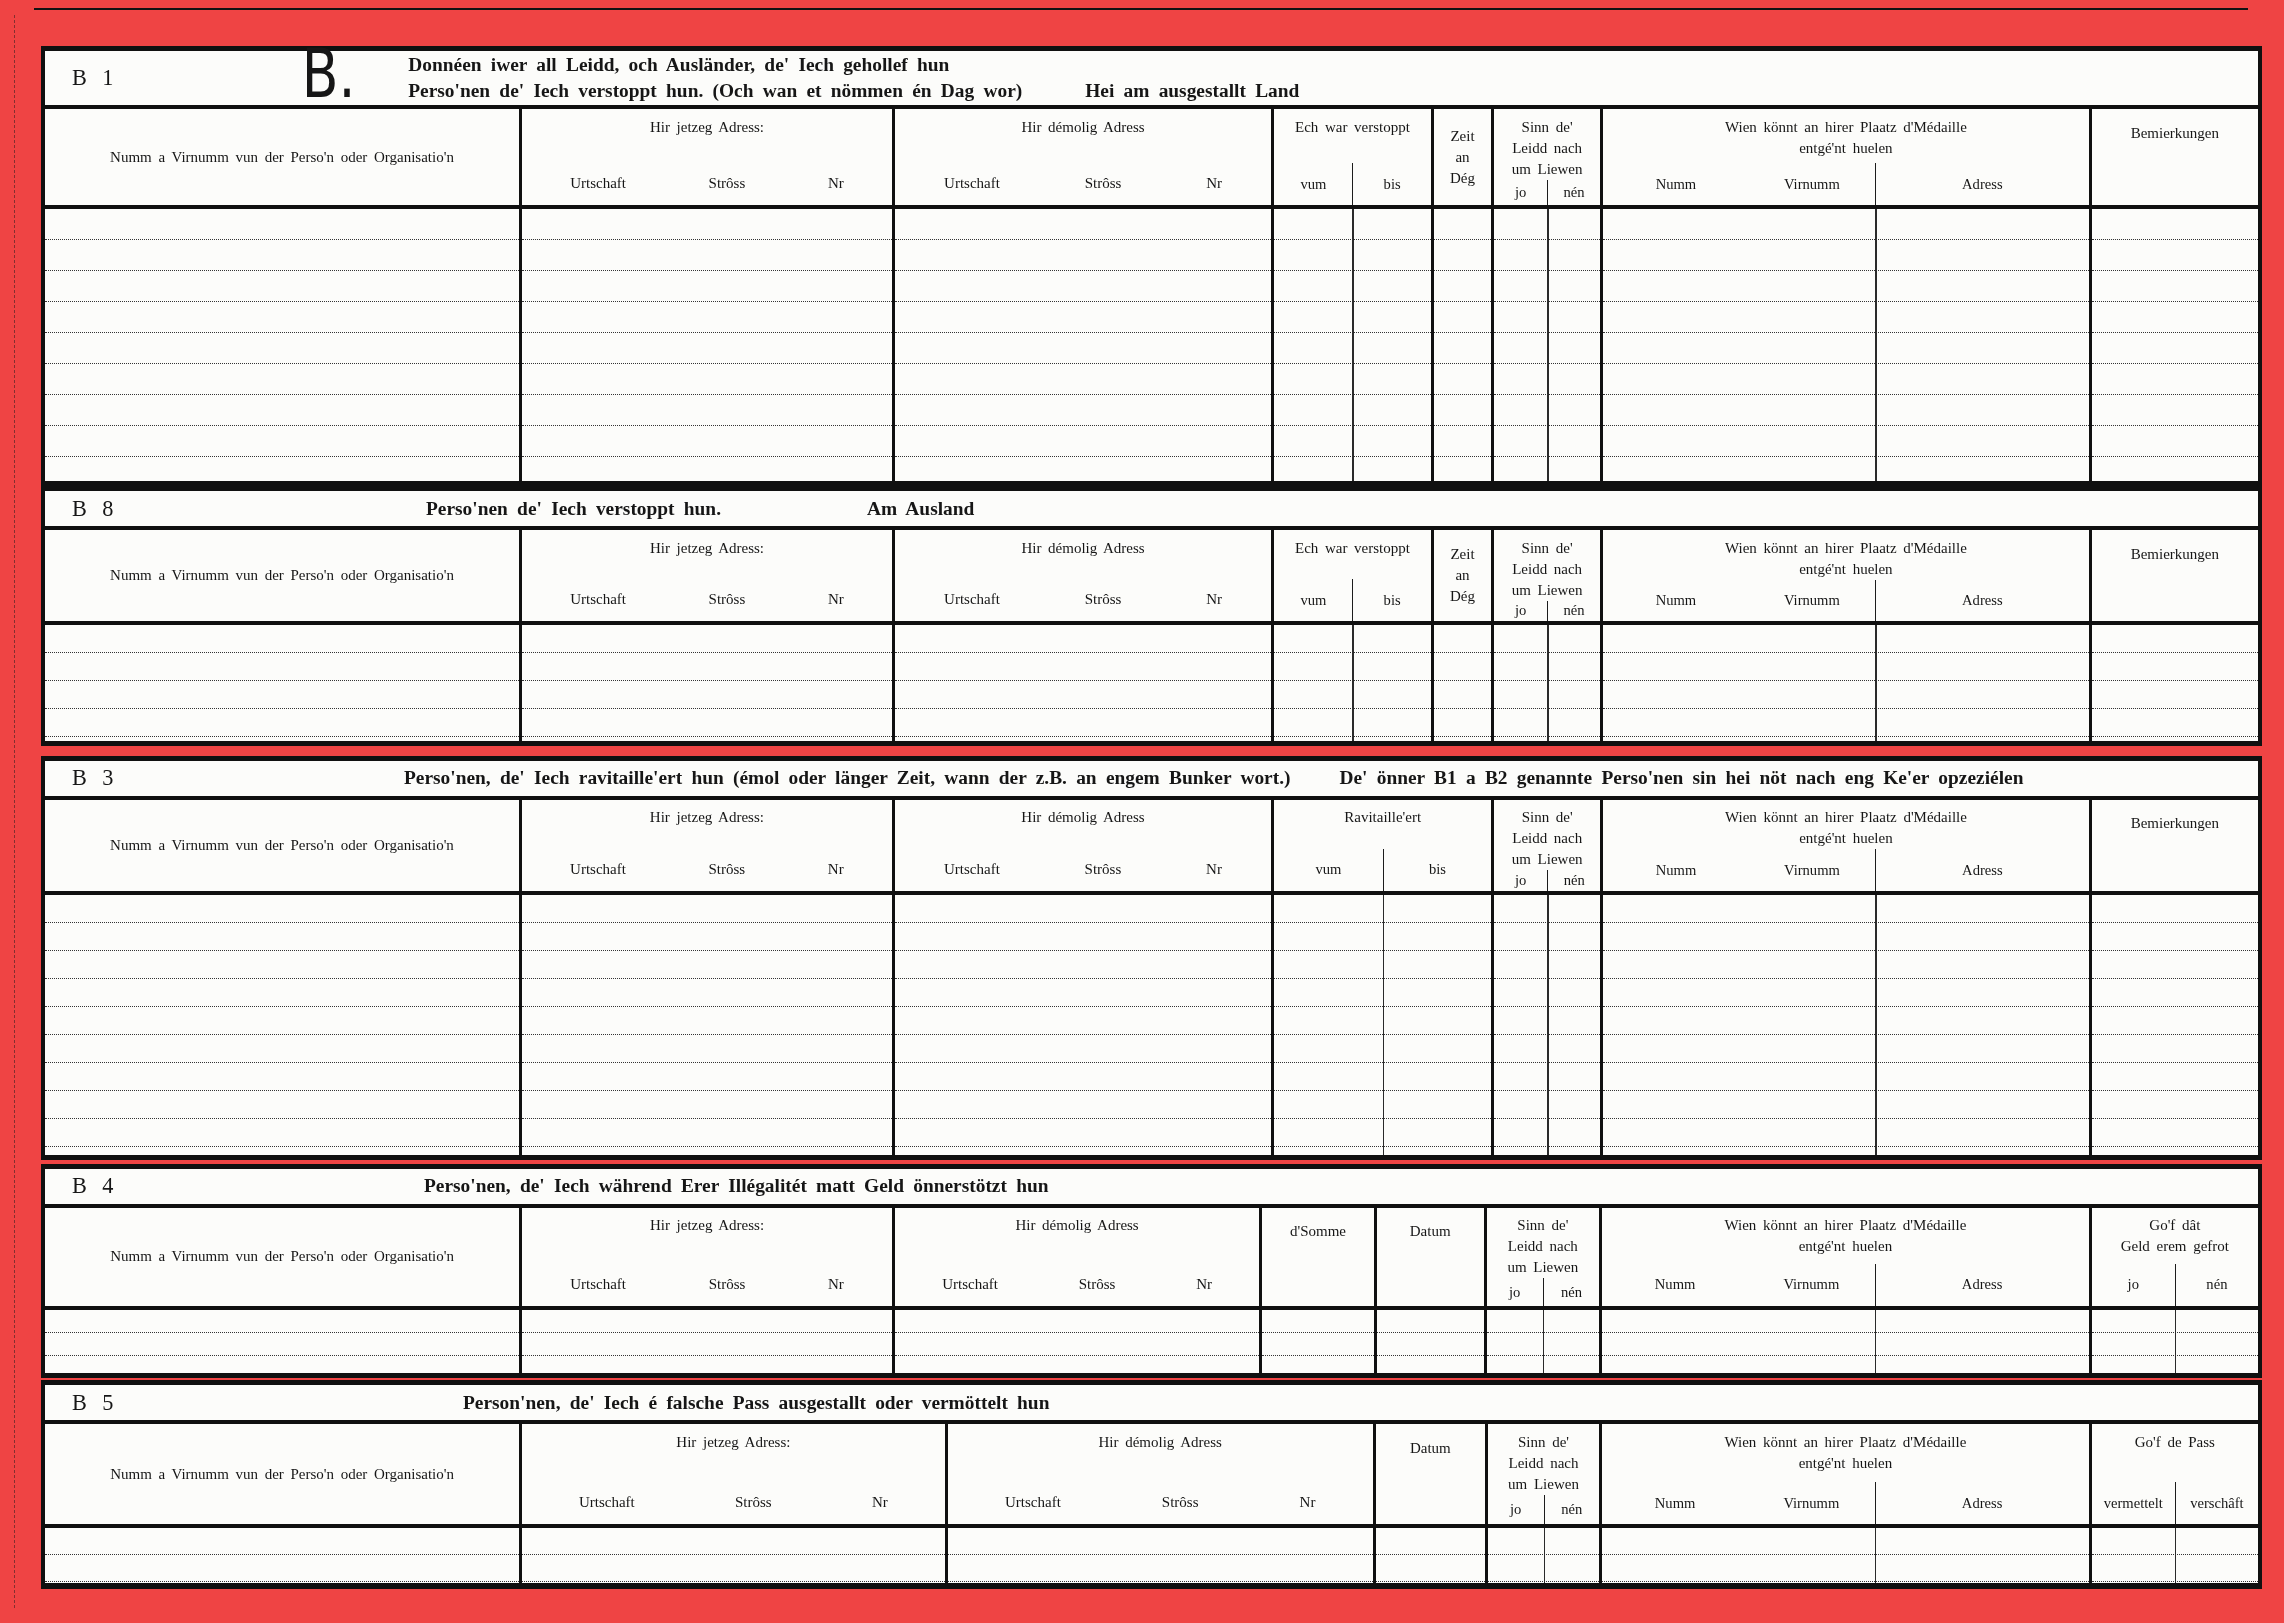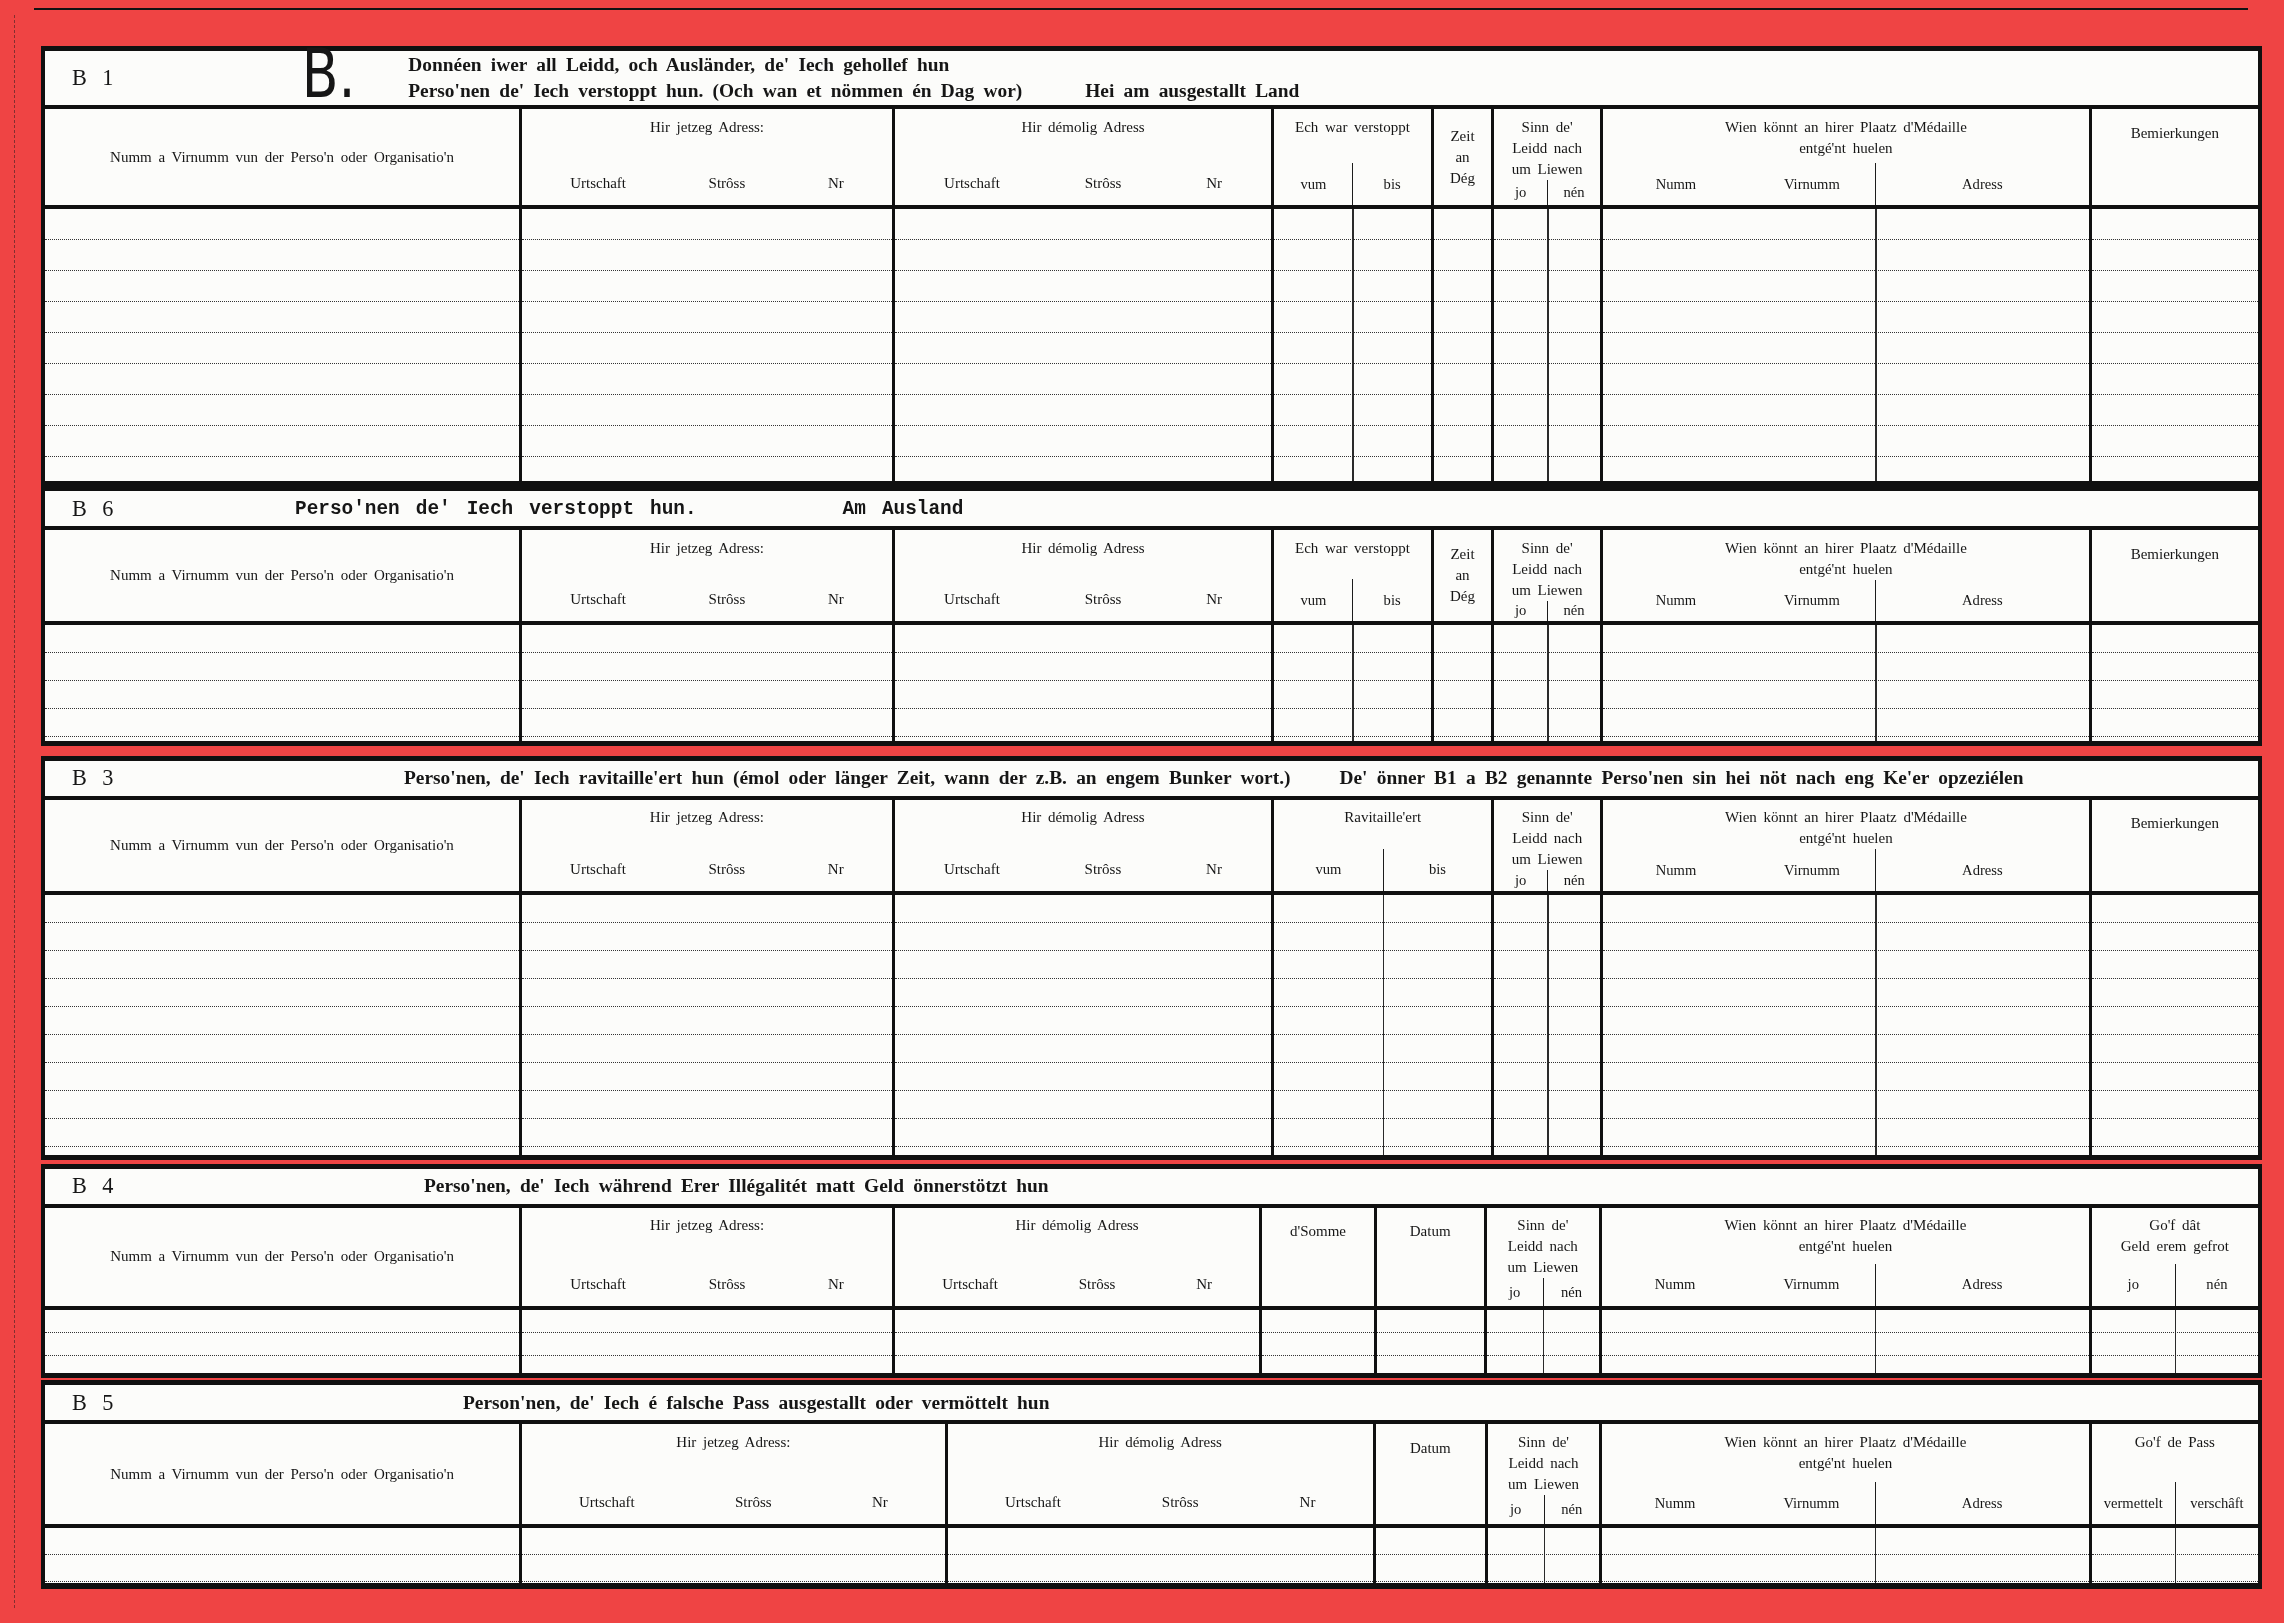--- a/index.html
+++ b/index.html
@@ -209,22 +209,22 @@
             <div class="brow" style="height: 31px;"></div>
             <div class="brow" style="height: 31px;"></div>
             <div class="brow" style="height: 31px;"></div>
             <div class="brow" style="height: 31px;"></div>
             <div class="brow" style="height: 31px;"></div>
           </div>
         </div>
       </div>
       <div class="section" style="margin-top: 0px;">
         <div class="title-band" style="height: 44px;">
-          <div class="sec-label">B 6</div>
-          <div class="title-lines" style=" font-family: Liberation Mono, monospace;">
+          <div class="sec-label">B 8</div>
+          <div class="title-lines" style="margin-left: 131px;">
             <div class="title-line">
               <div class="title-seg" style="display: inline-block;">Perso'nen de' Iech verstoppt hun.</div>
               <div class="title-seg" style="display: inline-block; margin-left: 146px;">Am Ausland</div>
             </div>
           </div>
         </div>
         <div class="header" style="grid-template-columns: 21.42fr 16.85fr 17.14fr 7.21fr 2.73fr 4.92fr 22.08fr 7.65fr; height: 95px;">
           <div class="hcell middle">
             <div class="hlabel">
               <div>Numm a Virnumm vun der Perso'n oder Organisatio'n</div>

